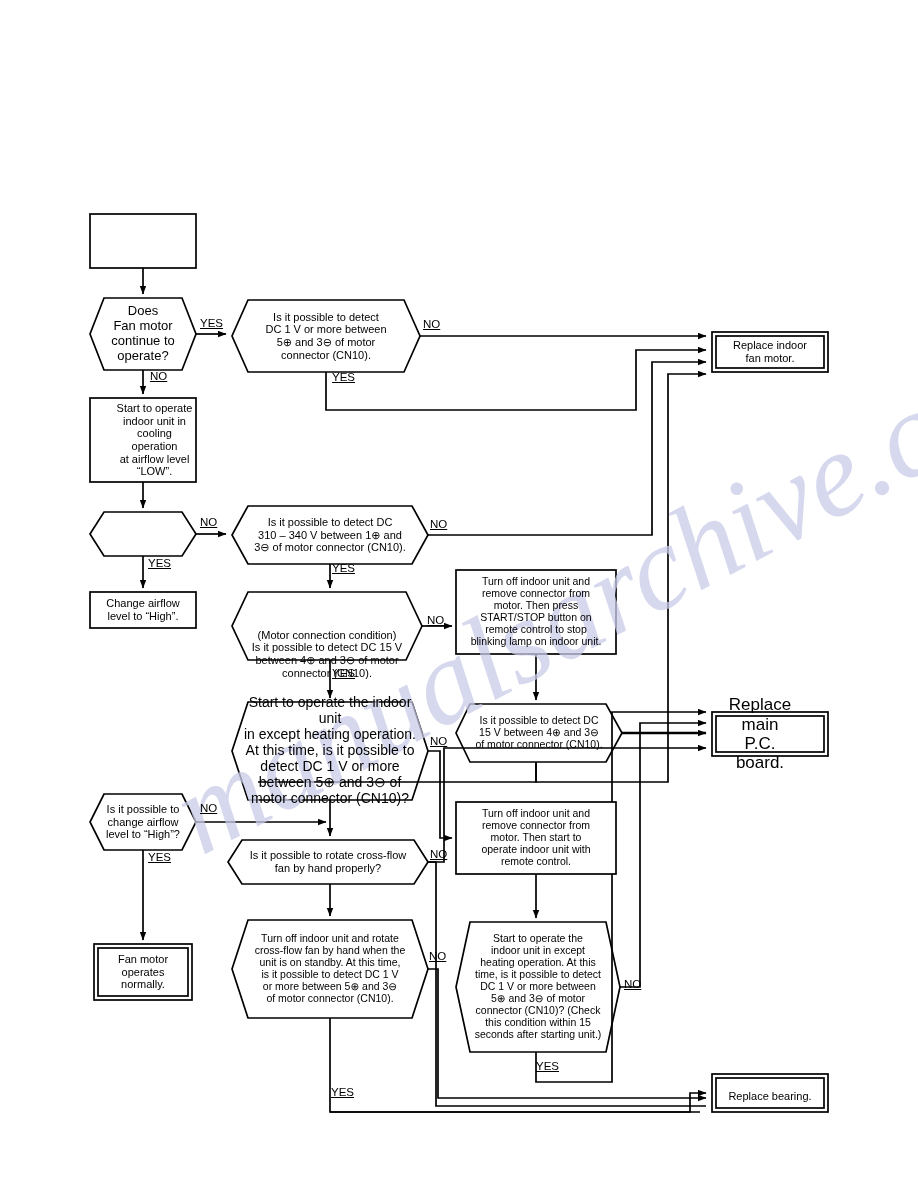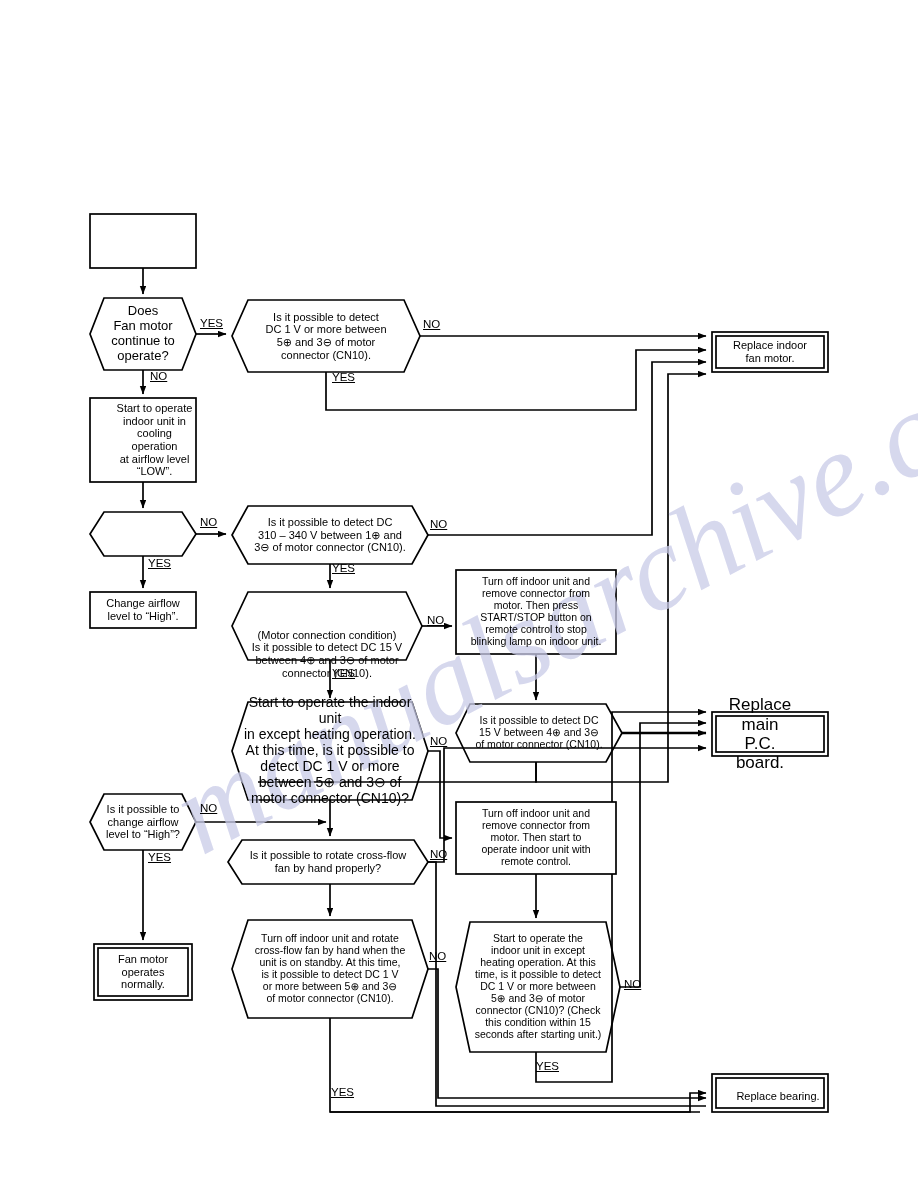--- a/index.html
+++ b/index.html
@@ -286,21 +286,21 @@
   <div class="node" style="left:716px; top:336px; width:108px; height:32px; font-size:11px;">
     <div class="txt">Replace indoor
 fan motor.</div>
   </div>
 
   <div class="node" style="left:716px; top:716px; width:88px; height:36px; font-size:17px;">
     <div class="txt">Replace main
 P.C. board.</div>
   </div>
 
-  <div class="node" style="left:716px; top:1078px; width:108px; height:36px; font-size:11px;margin-left:8px;">
+  <div class="node" style="left:716px; top:1078px; width:108px; height:36px; font-size:11px;">
     <div class="txt">Replace bearing.</div>
   </div>
 
   <div class="edge-label" style="left:200px; top:317px;">YES</div>
   <div class="edge-label" style="left:150px; top:370px;">NO</div>
   <div class="edge-label" style="left:423px; top:318px;">NO</div>
   <div class="edge-label" style="left:332px; top:371px;">YES</div>
   <div class="edge-label" style="left:200px; top:516px;">NO</div>
   <div class="edge-label" style="left:148px; top:557px;">YES</div>
   <div class="edge-label" style="left:430px; top:518px;">NO</div>

